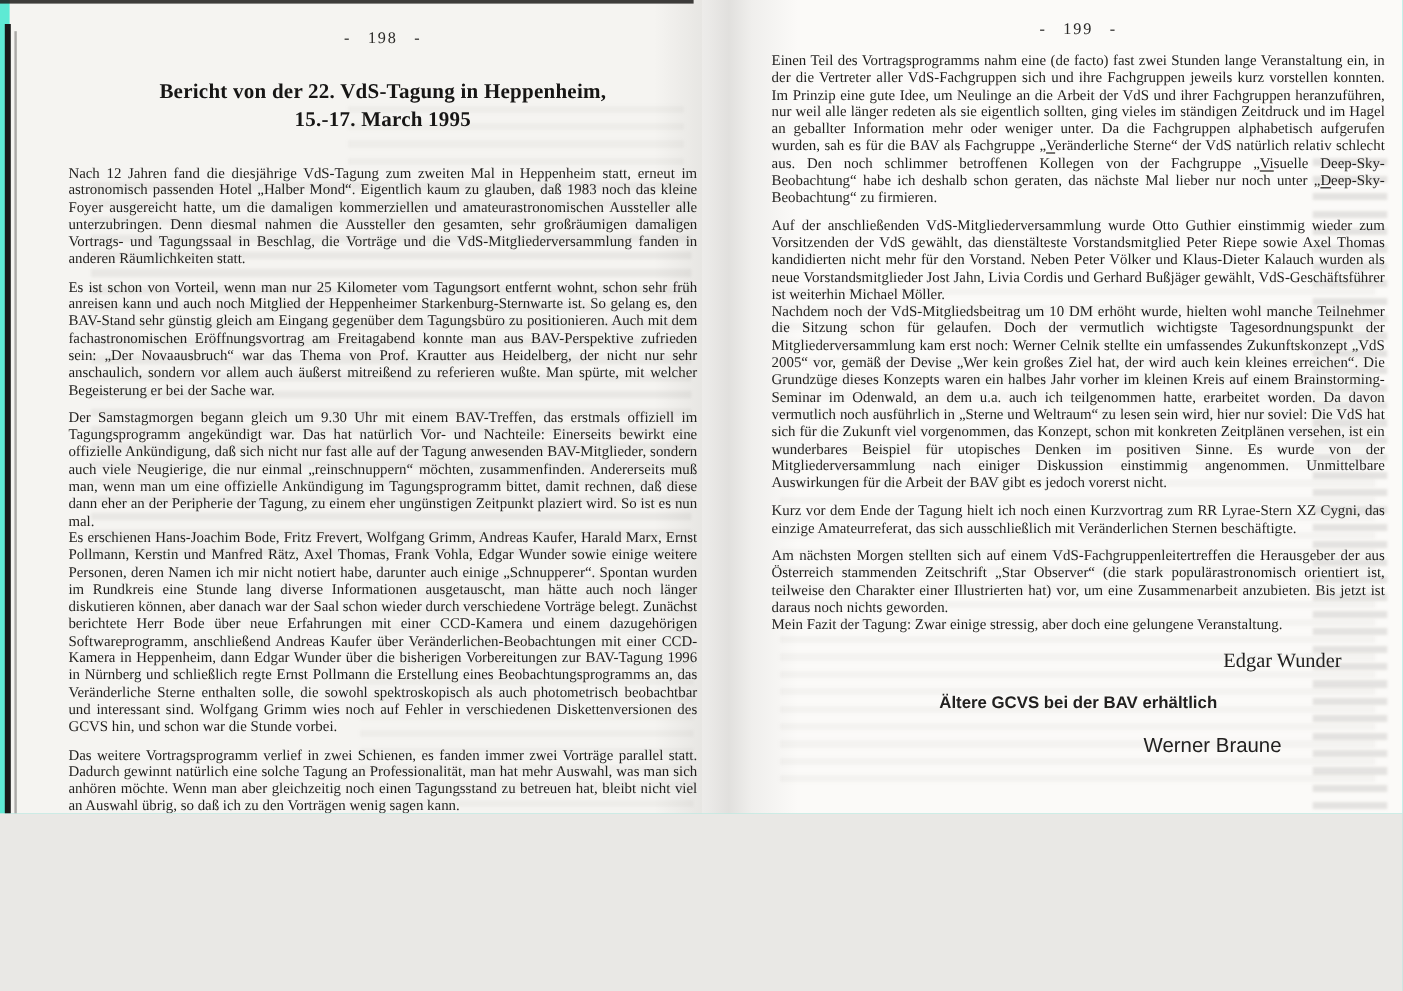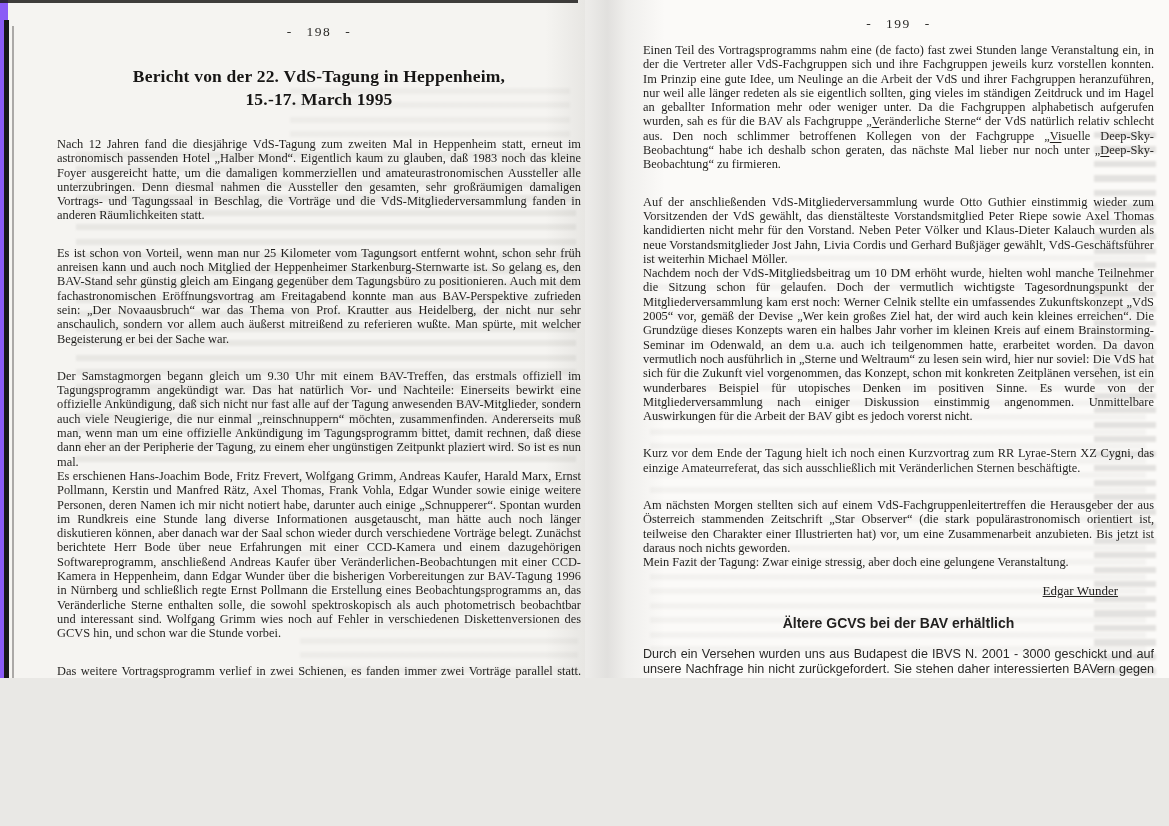--- a/index.html
+++ b/index.html
@@ -1,20 +1,20 @@
 <!DOCTYPE html>
 <html><head>
 <meta charset="utf-8">
 <style>
   html, body { margin: 0; padding: 0; background: #e9e8e5; }
   .scan {
     position: relative;
     width: 1169px;
     height: 678px;
-    background: #8b5cf6;
+    background: #5eead4;
     overflow: hidden;
     font-family: "Liberation Serif", "DejaVu Serif", serif;
   }
   
   .tint { position: absolute; top: 0; height: 816px; z-index: 0; }
   .tint-left  { left: 8px;   width: 577px; background: #f5f4f1; }
   .tint-right { left: 585px; width: 584px; background: #fbfaf8; }
   
   .gutter {
     position: absolute; left: 545px; top: 0; width: 120px; height: 816px; z-index: 2;
@@ -60,24 +60,24 @@
   }
   .page-left  .pageno { margin-bottom: 25px; }
   .page-right .pageno { margin-bottom: 11px; }
   .title {
     margin: 0 0 26px 0; text-align: center;
     font-size: 17.5px; line-height: 23px; font-weight: 700; color: #171615;
     letter-spacing: .2px;
   }
   .body { font-size: 12.4px; line-height: 14.3px; text-align: justify; }
   .para { margin: 0; }
-  .para + .para { margin-top: 23px; }
+  .para + .para { margin-top: 9px; }
   .para.tight { margin-top: 0; }
   .para u { text-underline-offset: 2px; }
-  .sig { font-size: 13px; color: #222120; text-decoration: underline; }
+  .sig { font-size: 17px; color: #222120; }
   .sig-edgar { margin-top: 13px; text-align: right; padding-right: 36px; }
   
   .notice { margin-top: 15px; font-family: "Liberation Sans", sans-serif; }
   .notice-heading {
     text-align: center; font-weight: 700; font-size: 14px; line-height: 18px;
     color: #222120; margin: 0 0 15px 0;
   }
   .notice-body { font-size: 12.6px; line-height: 15.2px; text-align: justify; color: #2a2927; }
   .notice-body .para + .para { margin-top: 10px; }
   .sig-werner { font-family: "Liberation Sans", sans-serif; margin-top: 18px; padding-left: 310px; }
@@ -117,21 +117,20 @@
         <p class="para"><span>Auf der anschließenden VdS-Mitgliederversammlung wurde Otto Guthier einstimmig wieder zum Vorsitzenden der VdS gewählt, das dienstälteste Vorstandsmitglied Peter Riepe sowie Axel Thomas kandidierten nicht mehr für den Vorstand. Neben Peter Völker und Klaus-Dieter Kalauch wurden als neue Vorstandsmitglieder Jost Jahn, Livia Cordis und Gerhard Bußjäger gewählt, VdS-Geschäftsführer ist weiterhin Michael Möller.</span></p>
         <p class="para tight"><span>Nachdem noch der VdS-Mitgliedsbeitrag um 10 DM erhöht wurde, hielten wohl manche Teilnehmer die Sitzung schon für gelaufen. Doch der vermutlich wichtigste Tagesordnungspunkt der Mitgliederversammlung kam erst noch:  Werner Celnik stellte ein umfassendes Zukunftskonzept „VdS 2005“ vor, gemäß der Devise „Wer kein großes Ziel hat, der wird auch kein kleines erreichen“. Die Grundzüge dieses Konzepts waren ein halbes Jahr vorher im kleinen Kreis auf einem Brainstorming-Seminar im Odenwald, an dem u.a. auch ich teilgenommen hatte, erarbeitet worden. Da davon vermutlich noch ausführlich in „Sterne und Weltraum“ zu lesen sein wird, hier nur soviel:  Die VdS hat sich für die Zukunft viel vorgenommen, das Konzept, schon mit konkreten Zeitplänen versehen, ist ein wunderbares Beispiel für utopisches Denken im positiven Sinne. Es wurde von der Mitgliederversammlung nach einiger Diskussion einstimmig angenommen. Unmittelbare Auswirkungen für die Arbeit der BAV gibt es jedoch vorerst nicht.</span></p>
         <p class="para"><span>Kurz vor dem Ende der Tagung hielt ich noch einen Kurzvortrag zum RR Lyrae-Stern XZ Cygni, das einzige Amateurreferat, das sich ausschließlich mit Veränderlichen Sternen beschäftigte.</span></p>
         <p class="para"><span>Am nächsten Morgen stellten sich auf einem VdS-Fachgruppenleitertreffen die Herausgeber der aus Österreich stammenden Zeitschrift „Star Observer“ (die stark populärastronomisch orientiert ist, teilweise den Charakter einer Illustrierten hat) vor, um eine Zusammenarbeit anzubieten. Bis jetzt ist daraus noch nichts geworden.</span></p>
         <p class="para tight"><span>Mein Fazit der Tagung:  Zwar einige stressig, aber doch eine gelungene Veranstaltung.</span></p>
       </div>
     <div class="sig sig-edgar">Edgar Wunder</div>
     <div class="notice">
       <div class="notice-heading">Ältere GCVS bei der BAV erhältlich</div>
       <div class="notice-body" id="notice-body">
-          <p class="para"><span>Durch ein Versehen wurden uns aus Budapest  die IBVS N. 2001 - 3000 geschickt und auf unsere Nachfrage hin nicht  zurückgefordert. Sie stehen daher interessierten BAVern gegen Portoerstattung von ca. 15 DM zur Verfügung.</span></p>
         </div>
       <div class="sig sig-werner">Werner Braune</div>
     </div>
   </div>
 
   <div class="artifact edge-top"></div>
   <div class="artifact edge-left-1"></div>
   <div class="artifact edge-left-2"></div>
   <div class="artifact edge-bottom-fade"></div>
   <div class="artifact edge-bottom"></div>

